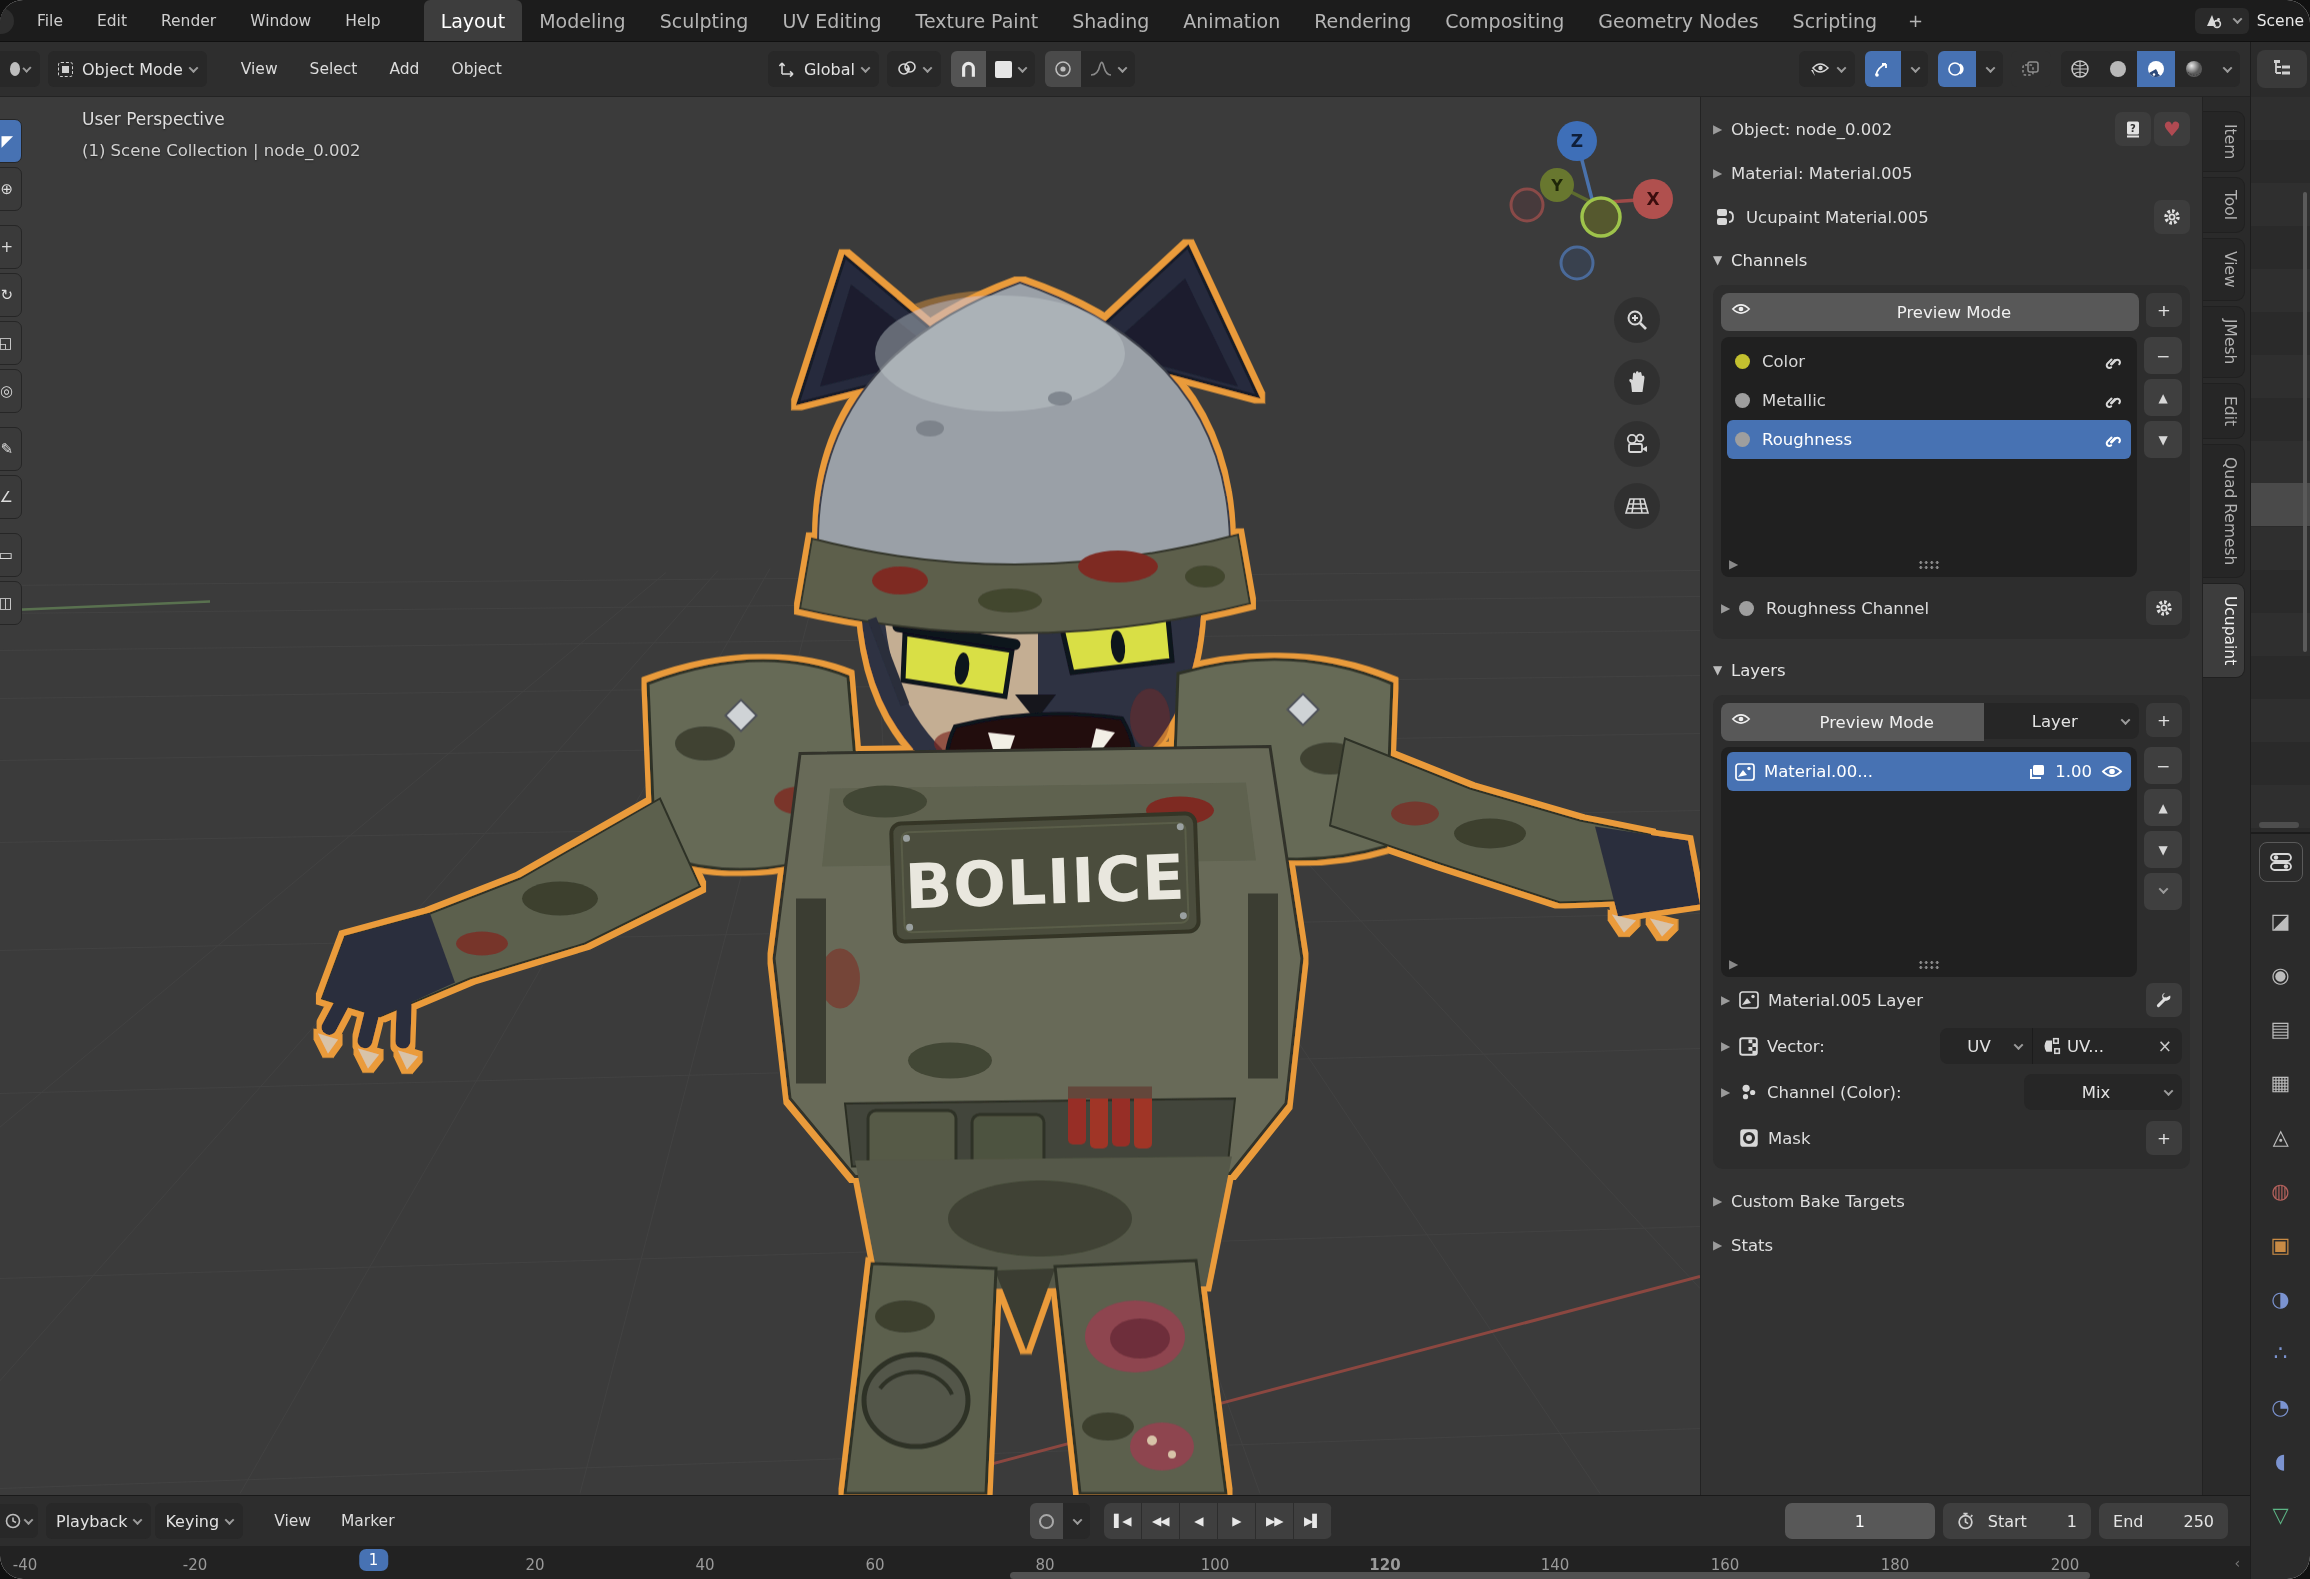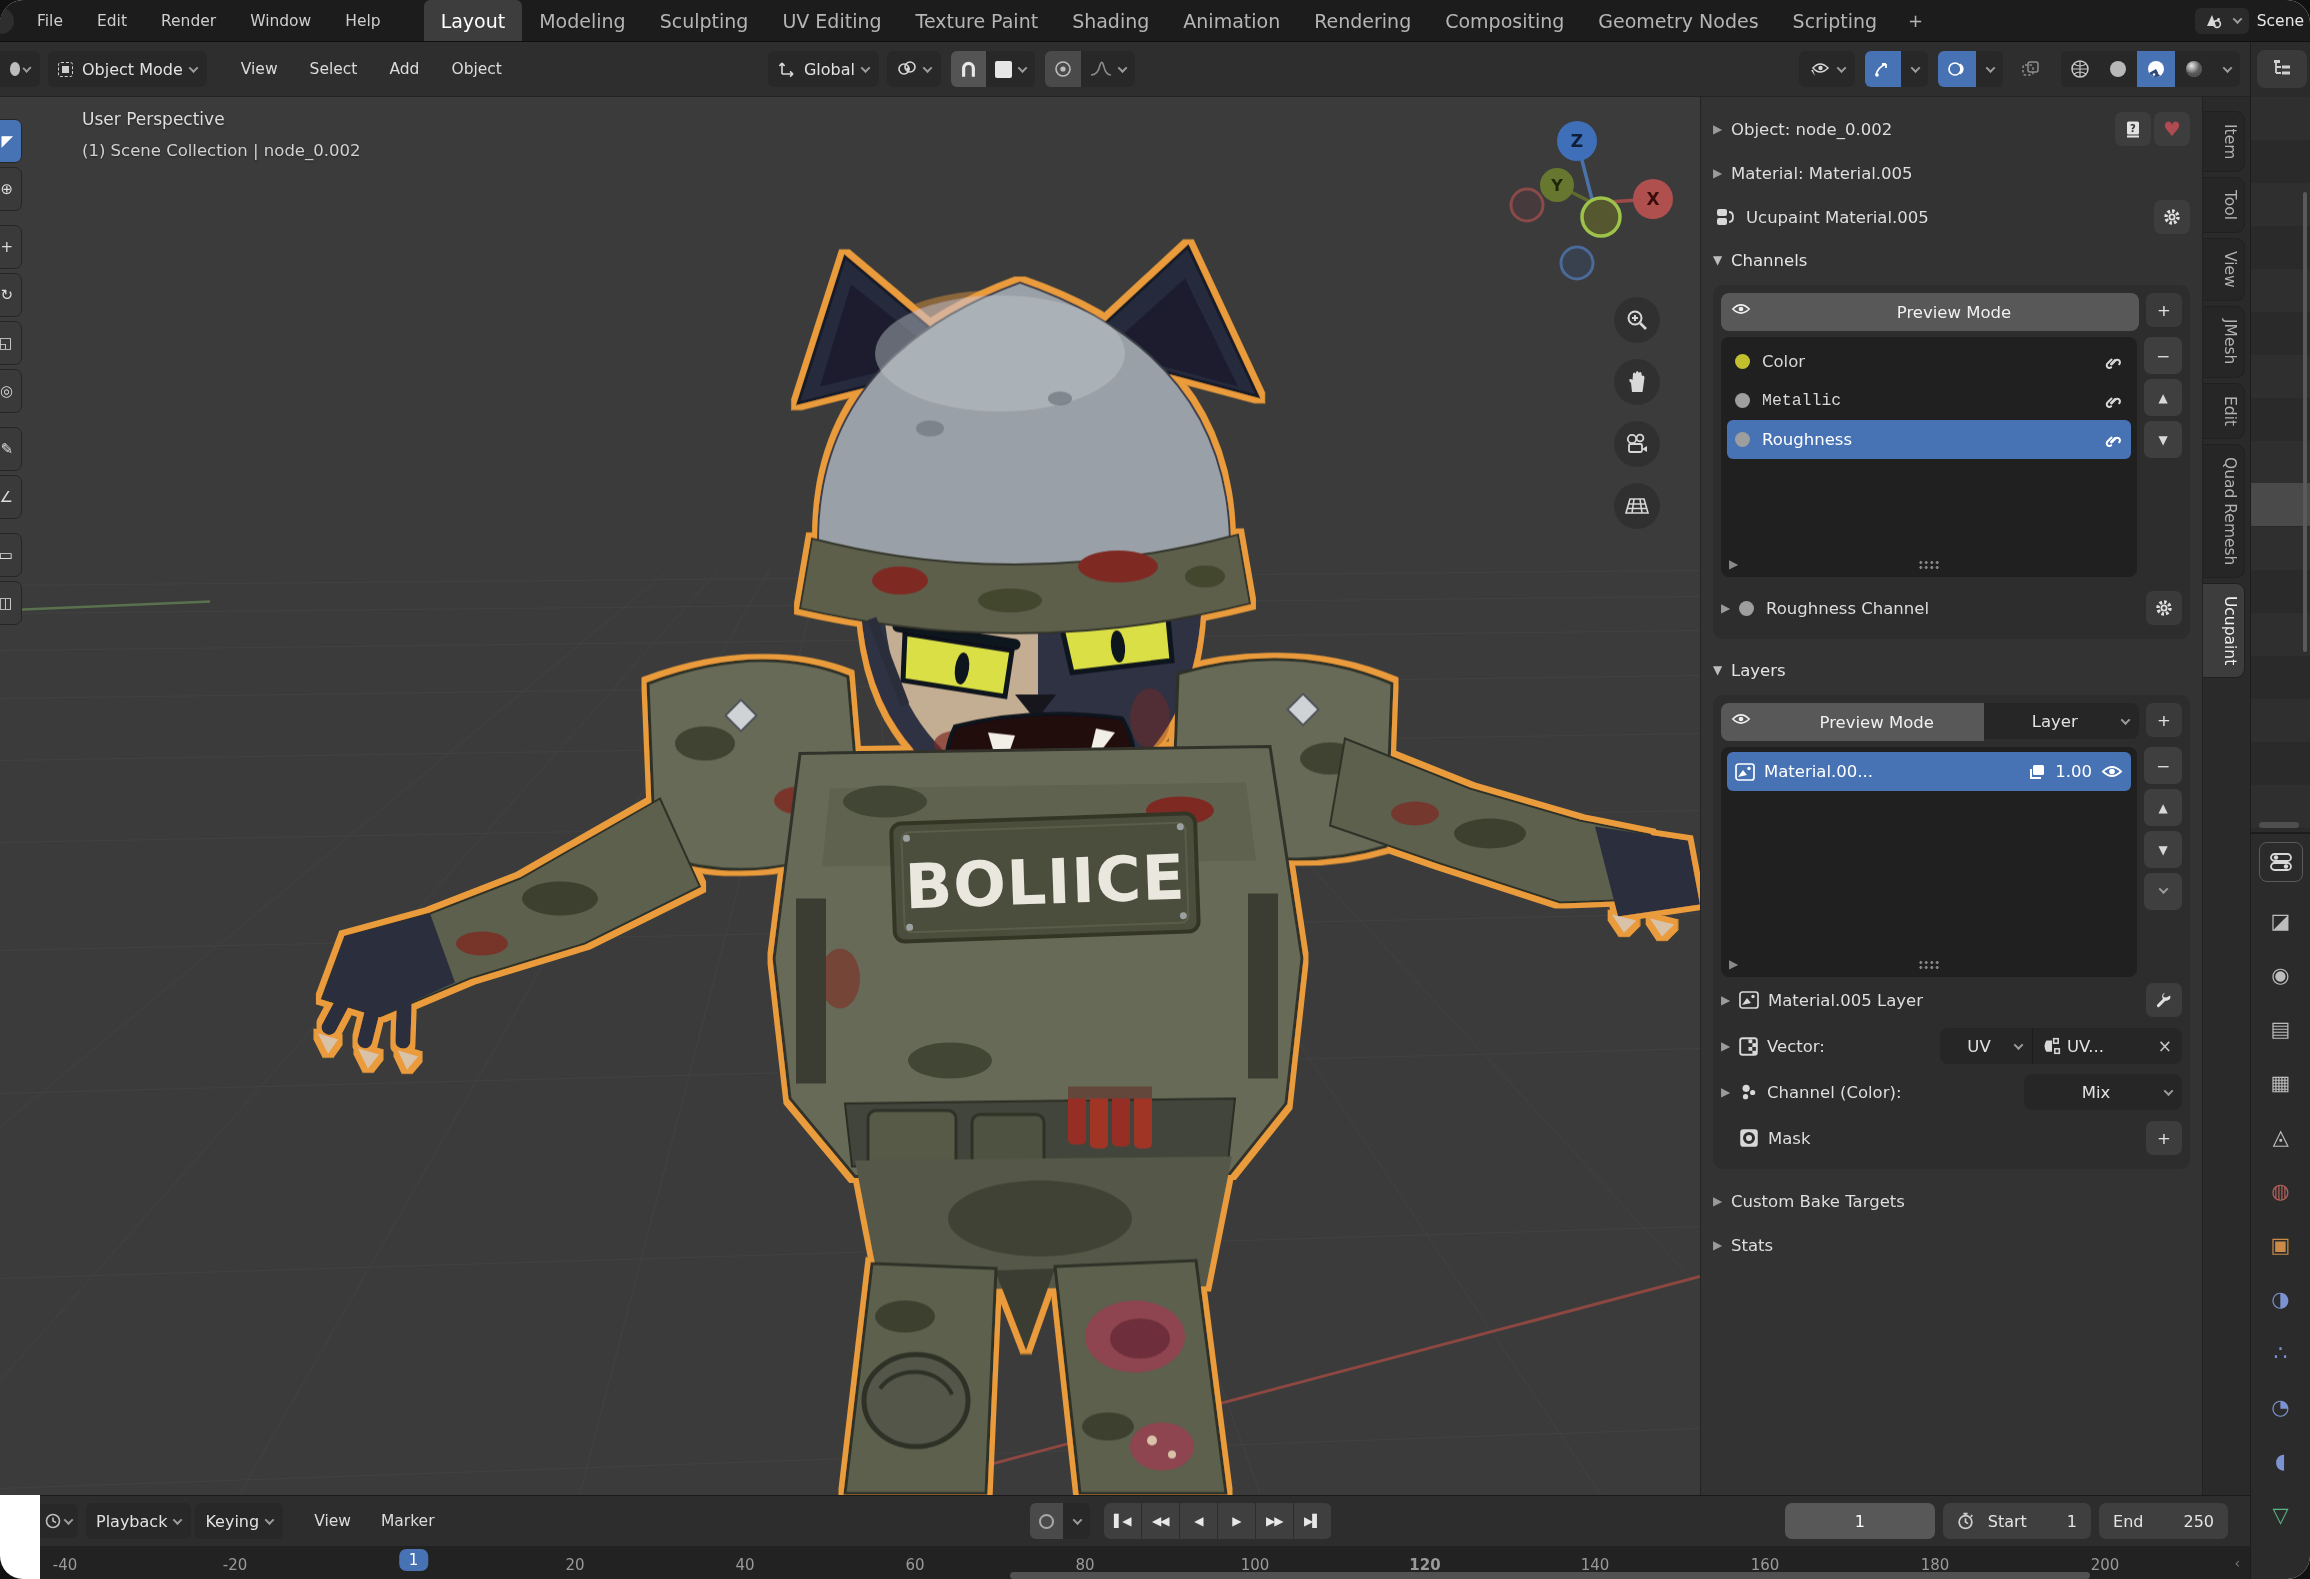--- a/index.html
+++ b/index.html
@@ -77,21 +77,21 @@
   .subrow{display:flex;align-items:center;min-height:46px;color:#dedede;}
   .hdr{display:flex;align-items:center;min-height:42px;color:#e4e4e4;}
 
   
   .tabstrip{width:48px;background:#2a2a2a;border-left:1px solid #222;padding-top:14px;display:flex;flex-direction:column;gap:5px;}
   .vtab{writing-mode:vertical-rl;padding:12px 5px;background:#262626;color:#b2b2b2;font-size:15.5px;
         border-radius:0 9px 9px 0;border:1px solid #202020;border-left:none;width:42px;text-align:center;}
   .vtab.active{background:#3d3d3d;color:#f0f0f0;}
 
   
-  .timeline{height:84px;display:flex;flex-direction:column;border-top:1px solid #1a1a1a;margin-left:40px;}
+  .timeline{height:84px;display:flex;flex-direction:column;border-top:1px solid #1a1a1a;}
   .tl-controls{display:flex;align-items:center;height:50px;background:#2d2d2d;padding-right:22px;}
   .tl-chip{width:38px;height:34px;background:#282828;border-radius:0 6px 6px 0;display:flex;align-items:center;justify-content:flex-end;padding-right:6px;}
   .tl-menu{font-size:15.5px;color:#dcdcdc;padding:0 15px;}
   .transport{display:flex;background:#3f3f3f;border-radius:7px;overflow:hidden;margin-left:14px;}
   .trbtn{width:38px;height:36px;display:flex;align-items:center;justify-content:center;color:#e8e8e8;font-size:12px;border-right:1px solid #2d2d2d;letter-spacing:-1px;}
   .framefield{width:150px;height:36px;background:#585858;border-radius:7px;margin-left:453px;display:flex;align-items:center;justify-content:center;color:#fff;font-size:16px;}
   .rangebtn{height:36px;background:#3f3f3f;border-radius:7px;display:flex;align-items:center;padding:0 14px;margin-left:8px;gap:14px;color:#e4e4e4;font-size:16px;}
   .tl-ruler{position:relative;flex:1;background:#222222;}
   .tick{position:absolute;bottom:5px;transform:translateX(-50%);color:#9a9a9a;font-size:15px;}
   .badge{position:absolute;top:3px;transform:translateX(-50%);background:#4772b3;color:#fff;font-size:15px;
@@ -617,21 +617,21 @@
                     <svg class="i" width="20" height="20" viewBox="0 0 20 20">
                       <g fill="none" stroke="currentColor" stroke-width="2" stroke-linecap="round">
                         <path d="M8.5,11.5 L4.5,15.5 a2.6,2.6 0 0 0 3.7,3.7" transform="translate(0,-4)"></path>
                         <path d="M8,12 L12,8" transform="translate(0,0)"></path>
                         <path d="M11.5,8.5 L15.5,4.5 a2.6,2.6 0 0 1 3.7,3.7" transform="translate(-3,4)"></path>
                       </g>
                     </svg>
                   </div>
                     <div class="lrow">
                     <span class="dot" style="background: rgb(158, 158, 158);"></span>
-                    <span style="flex:1;font-family:Liberation Mono, monospace;">Metallic</span>
+                    <span style="flex:1;">Metallic</span>
                     <svg class="i" width="20" height="20" viewBox="0 0 20 20">
                       <g fill="none" stroke="currentColor" stroke-width="2" stroke-linecap="round">
                         <path d="M8.5,11.5 L4.5,15.5 a2.6,2.6 0 0 0 3.7,3.7" transform="translate(0,-4)"></path>
                         <path d="M8,12 L12,8" transform="translate(0,0)"></path>
                         <path d="M11.5,8.5 L15.5,4.5 a2.6,2.6 0 0 1 3.7,3.7" transform="translate(-3,4)"></path>
                       </g>
                     </svg>
                   </div>
                     <div class="lrow selected">
                     <span class="dot" style="background: rgb(158, 158, 158);"></span>

